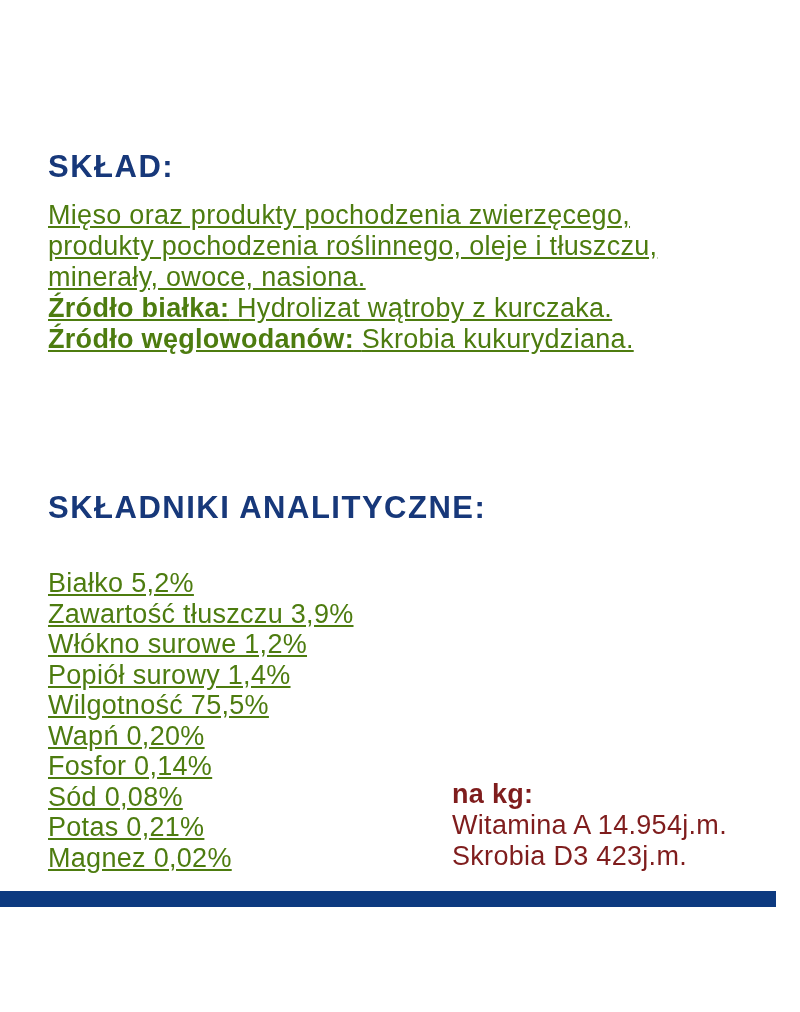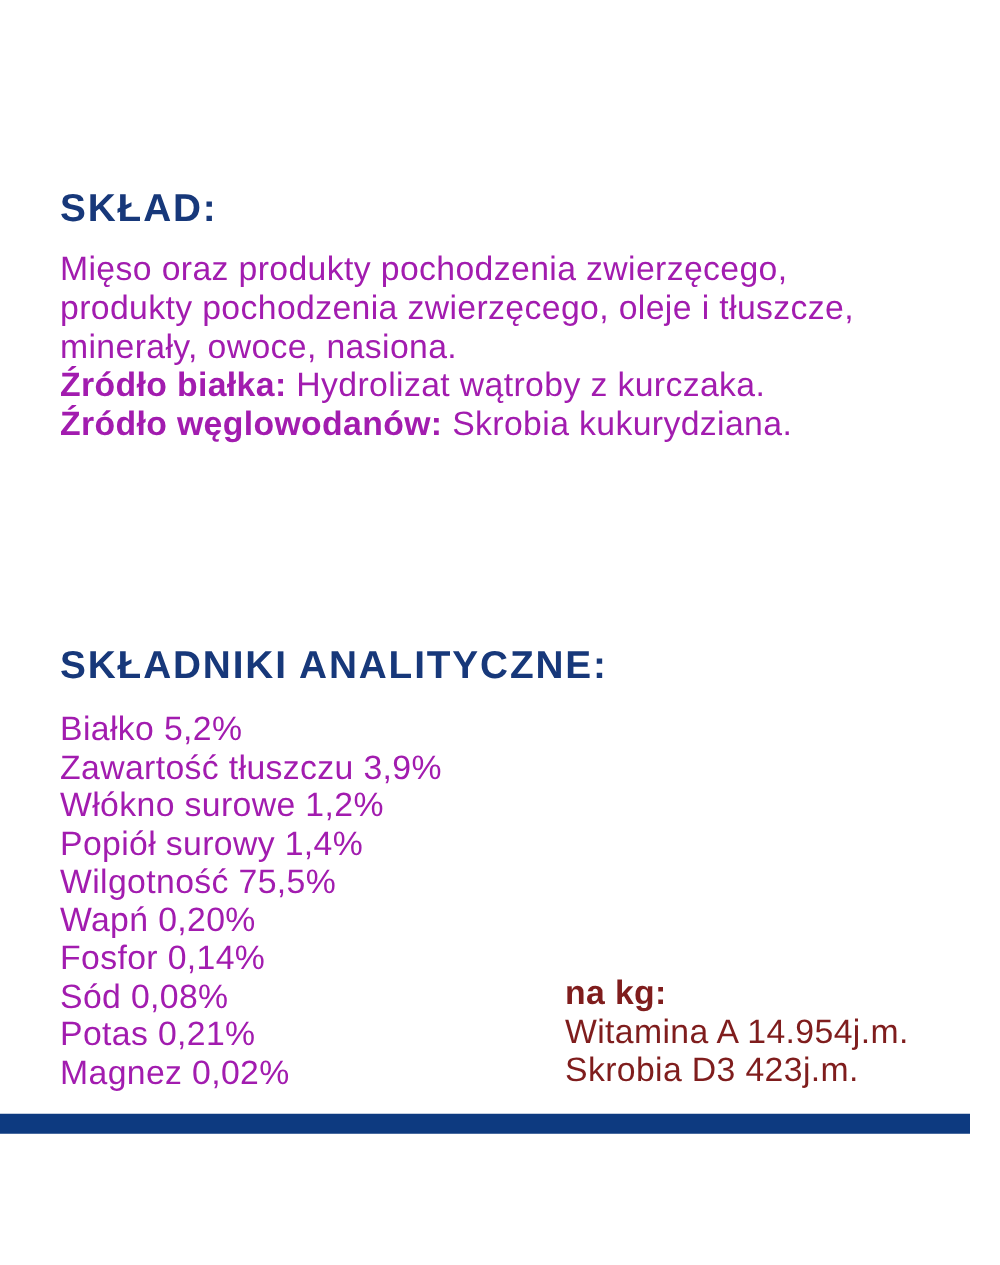--- a/index.html
+++ b/index.html
@@ -19,30 +19,31 @@
     position: absolute;
     left: 48px;
     margin: 0;
     font-size: 31px;
     line-height: 34px;
     font-weight: bold;
     letter-spacing: 1.5px;
     color: #17387a;
   }
   #composition-heading { top: 150px; }
-  #analytical-heading  { top: 515px; }
+  #analytical-heading  { top: 491px; }
 
   .body-text {
     position: absolute;
     left: 48px;
-    color: #a21caf;
+    color: #4d7c0f;
     font-size: 27px;
     line-height: 31px;
     letter-spacing: 0.3px;
     font-weight: 400;
+    text-decoration: underline;
   }
   #composition-body { top: 200px; width: 720px; }
   .bold-label { font-weight: bold; }
 
   #analytical-list {
     top: 568px;
     width: 420px;
     line-height: 30.5px;
     list-style: none;
     margin: 0;
@@ -69,21 +70,21 @@
 </head>
 <body>
 
 <div class="page">
 
   <section>
     <h2 class="section-heading" id="composition-heading">SKŁAD:</h2>
 
     <div class="body-text" id="composition-body">
       <div>Mięso oraz produkty pochodzenia zwierzęcego,</div>
-      <div>produkty pochodzenia zwierzęcego, oleje i tłuszcze,</div>
+      <div>produkty pochodzenia roślinnego, oleje i tłuszczu,</div>
       <div>minerały, owoce, nasiona.</div>
       <div>
         <span class="bold-label">Źródło białka:</span>
         <span>Hydrolizat wątroby z kurczaka.</span>
       </div>
       <div>
         <span class="bold-label">Źródło węglowodanów:</span>
         <span>Skrobia kukurydziana.</span>
       </div>
     </div>

